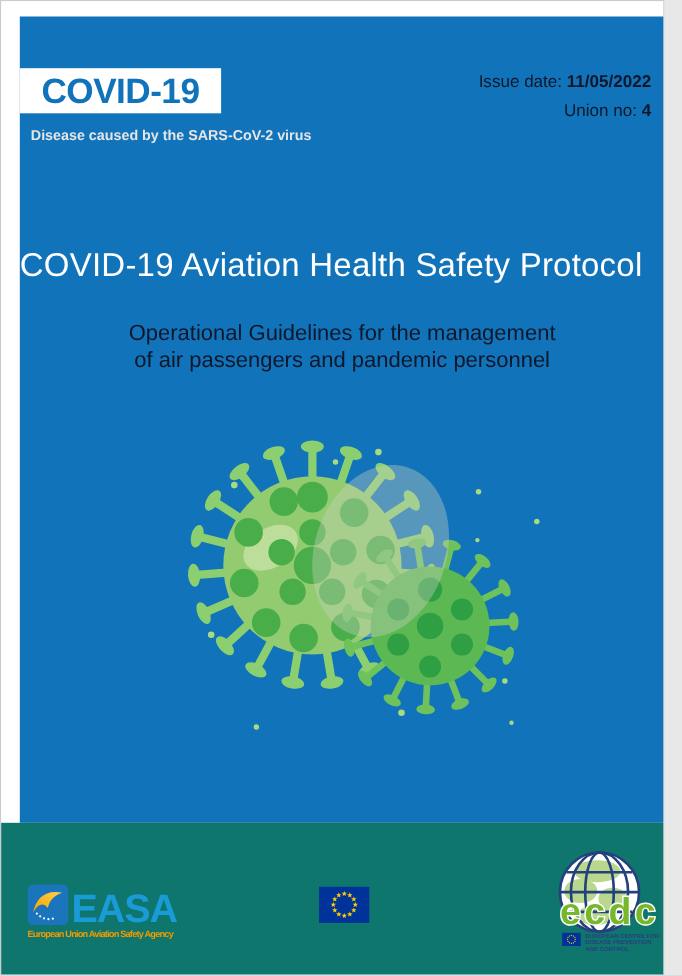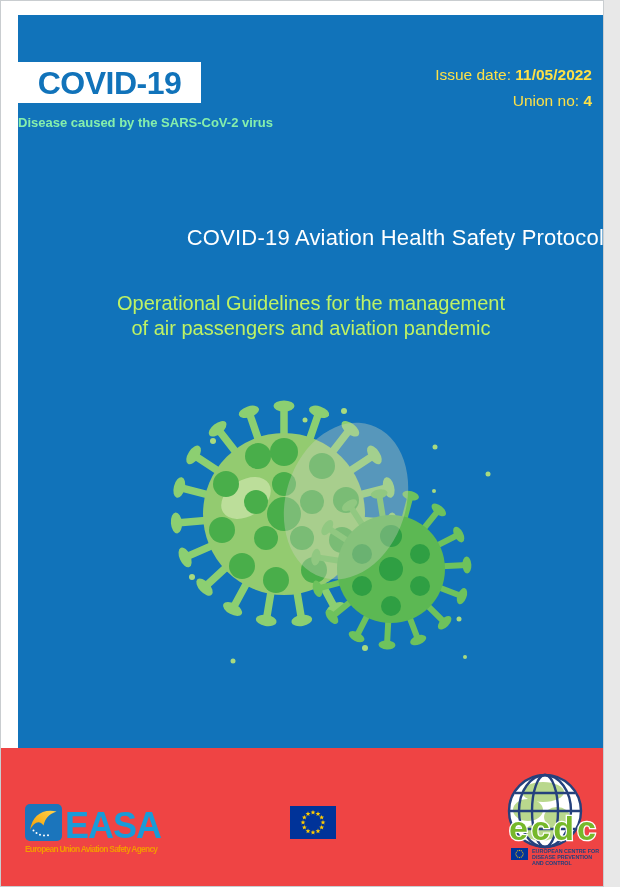--- a/index.html
+++ b/index.html
@@ -13,37 +13,37 @@
     background:#1173ba;
   }
   .badge{
     position:absolute;left:0;top:47px;width:183px;height:41px;background:#ffffff;
     display:flex;align-items:center;justify-content:center;
   }
   .badge-title{
     color:#1173ba;font-size:32px;font-weight:700;letter-spacing:-0.5px;line-height:1;
   }
   .badge-sub{
-    position:absolute;left:0;top:100px;color:#86efac;font-weight:700;font-size:13px;
+    position:absolute;left:10px;top:100px;color:#e5e5e5;font-weight:700;font-size:13px;
   }
   .issue{
-    position:absolute;right:12px;top:47px;text-align:right;color:#fde047;
+    position:absolute;right:12px;top:47px;text-align:right;color:#0f172a;
     font-size:15.5px;line-height:26px;font-weight:400;
   }
   .issue b{font-weight:700;}
   .main-title{
-    position:absolute;left:0;top:210px;width:100%;margin:0;text-align:right;
-    color:#ffffff;font-size:22px;font-weight:400;letter-spacing:0.2px;
+    position:absolute;left:0;top:210px;width:100%;margin:0;text-align:left;
+    color:#ffffff;font-size:30px;font-weight:400;letter-spacing:0.2px;
   }
   .subtitle{
     position:absolute;left:0;top:276px;width:100%;text-align:center;
-    color:#bef264;font-size:20px;line-height:25px;font-weight:400;
+    color:#0f172a;font-size:20px;line-height:25px;font-weight:400;
   }
   .virus-wrap{position:absolute;left:123px;top:364px;}
-  .footer{position:absolute;left:0;top:747px;width:620px;height:140px;background:#ef4444;}
+  .footer{position:absolute;left:0;top:747px;width:620px;height:140px;background:#0f766e;}
   .easa-logo{position:absolute;left:24px;top:53px;}
   .eu-flag{position:absolute;left:289px;top:58px;}
   .ecdc-logo{position:absolute;left:486px;top:24px;text-align:center;}
 </style>
 </head>
 <body>
 
 <div class="page">
 
   <div class="panel">
@@ -56,21 +56,21 @@
 
     <div class="issue">
       <div><span>Issue date:</span>&nbsp;<b>11/05/2022</b></div>
       <div><span>Union no:</span>&nbsp;<b>4</b></div>
     </div>
 
     <h1 class="main-title">COVID-19 Aviation Health Safety Protocol</h1>
 
     <div class="subtitle">
       <div>Operational Guidelines for the management</div>
-      <div>of air passengers and aviation pandemic</div>
+      <div>of air passengers and pandemic personnel</div>
     </div>
 
     <div class="virus-wrap">
       <svg id="virus-svg" width="360" height="300" viewBox="0 0 360 300">
           <line x1="143" y1="62" x2="143" y2="27" stroke="#8ccf71" stroke-width="7.5" stroke-linecap="round"></line>
           <ellipse cx="143" cy="27" rx="10.5" ry="5.5" fill="#8ccf71" transform="rotate(0.0 143.0 27.0)"></ellipse>
           <line x1="166.7030612519419" y1="65.95534135585368" x2="178.06754267410582" y2="32.85173789633146" stroke="#8ccf71" stroke-width="7.5" stroke-linecap="round"></line>
           <ellipse cx="178.06754267410582" cy="32.85173789633146" rx="10.5" ry="5.5" fill="#8ccf71" transform="rotate(18.9 178.1 32.9)"></ellipse>
           <line x1="187.83752802634575" y1="77.39274281406327" x2="209.33497297048413" y2="49.77282498518949" stroke="#8ccf71" stroke-width="7.5" stroke-linecap="round"></line>
           <ellipse cx="209.33497297048413" cy="49.77282498518949" rx="10.5" ry="5.5" fill="#8ccf71" transform="rotate(37.9 209.3 49.8)"></ellipse>

